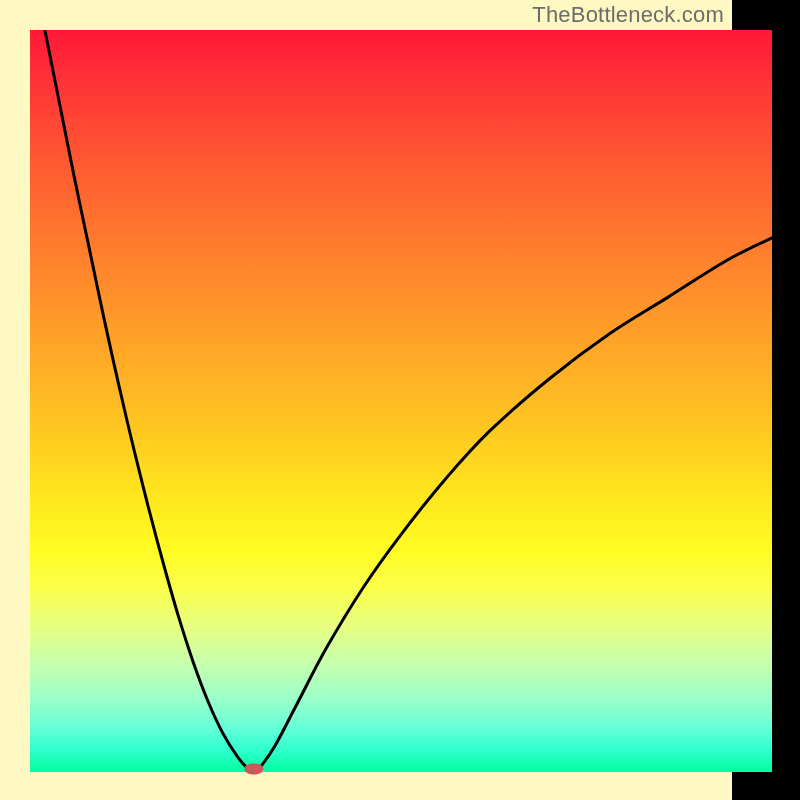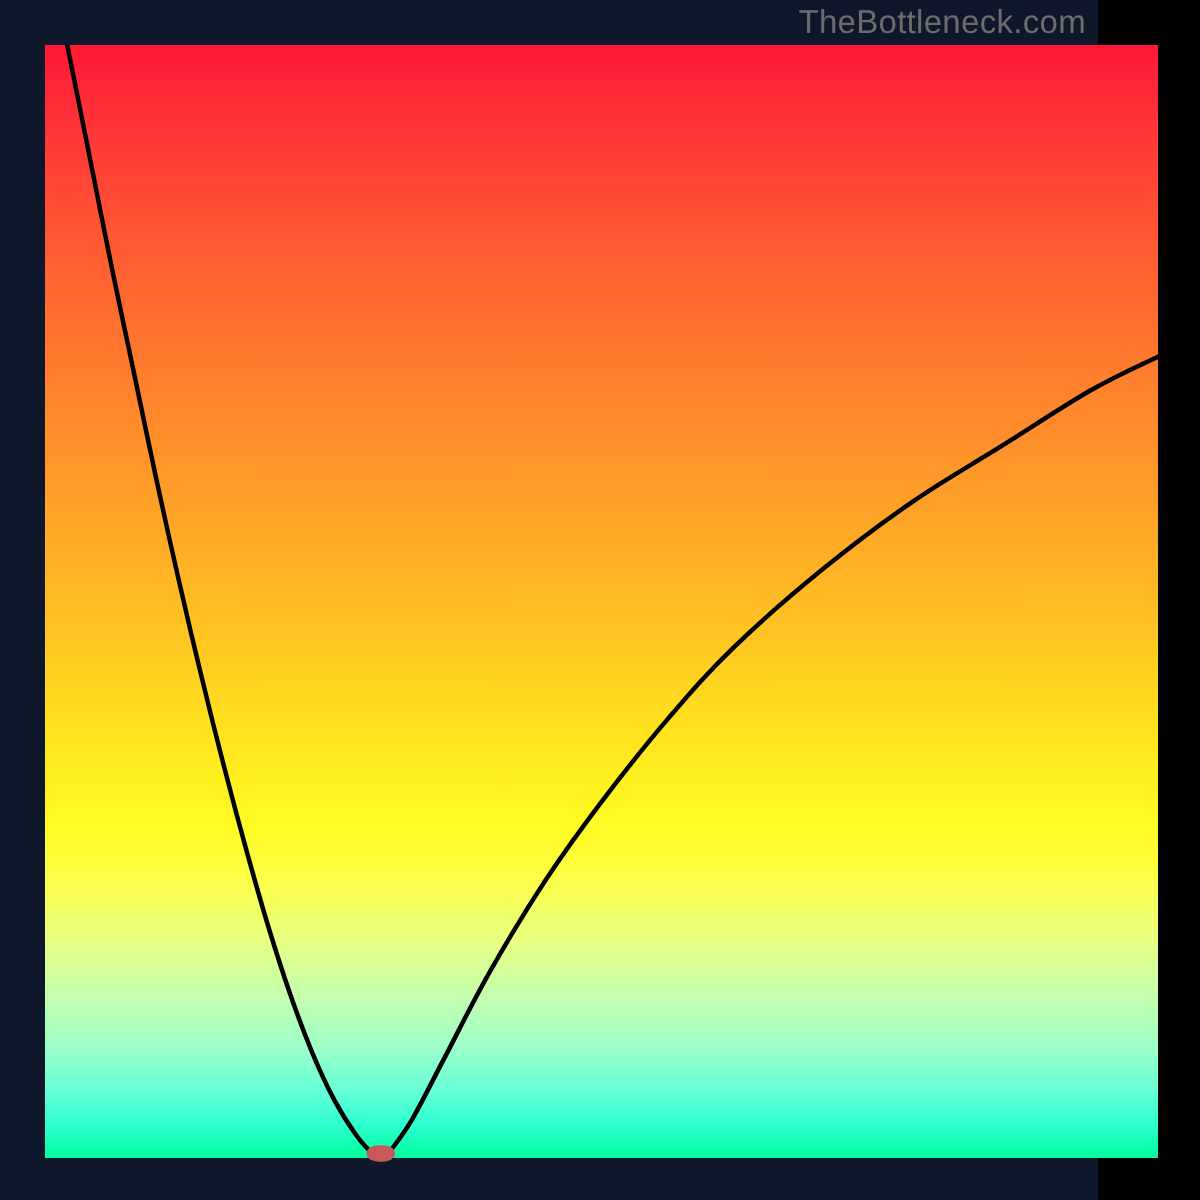--- a/index.html
+++ b/index.html
@@ -10,21 +10,21 @@
     background: #000;
     overflow: hidden;
     font-family: Arial, Helvetica, sans-serif;
   }
   .frame {
     position: absolute;
     top: 0;
     left: 0;
     width: 732px;
     height: 800px;
-    background: #0f172a;
+    background: #fef9c3;
   }
   .watermark {
     position: absolute;
     top: 2px;
     right: 8px;
     color: #6c6c6c;
     font-size: 22px;
     letter-spacing: 0.2px;
     font-weight: 400;
     user-select: none;

